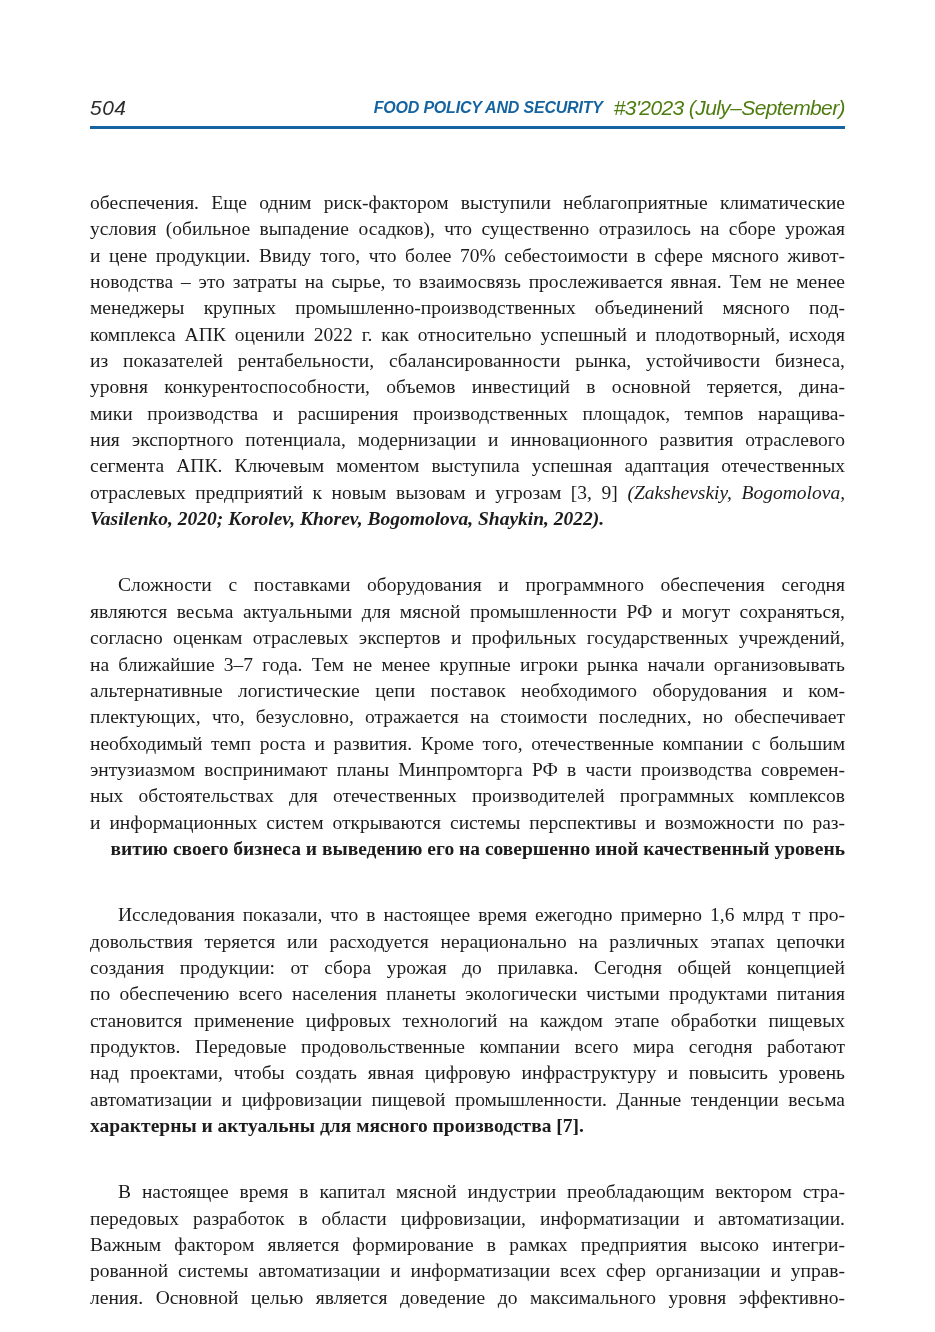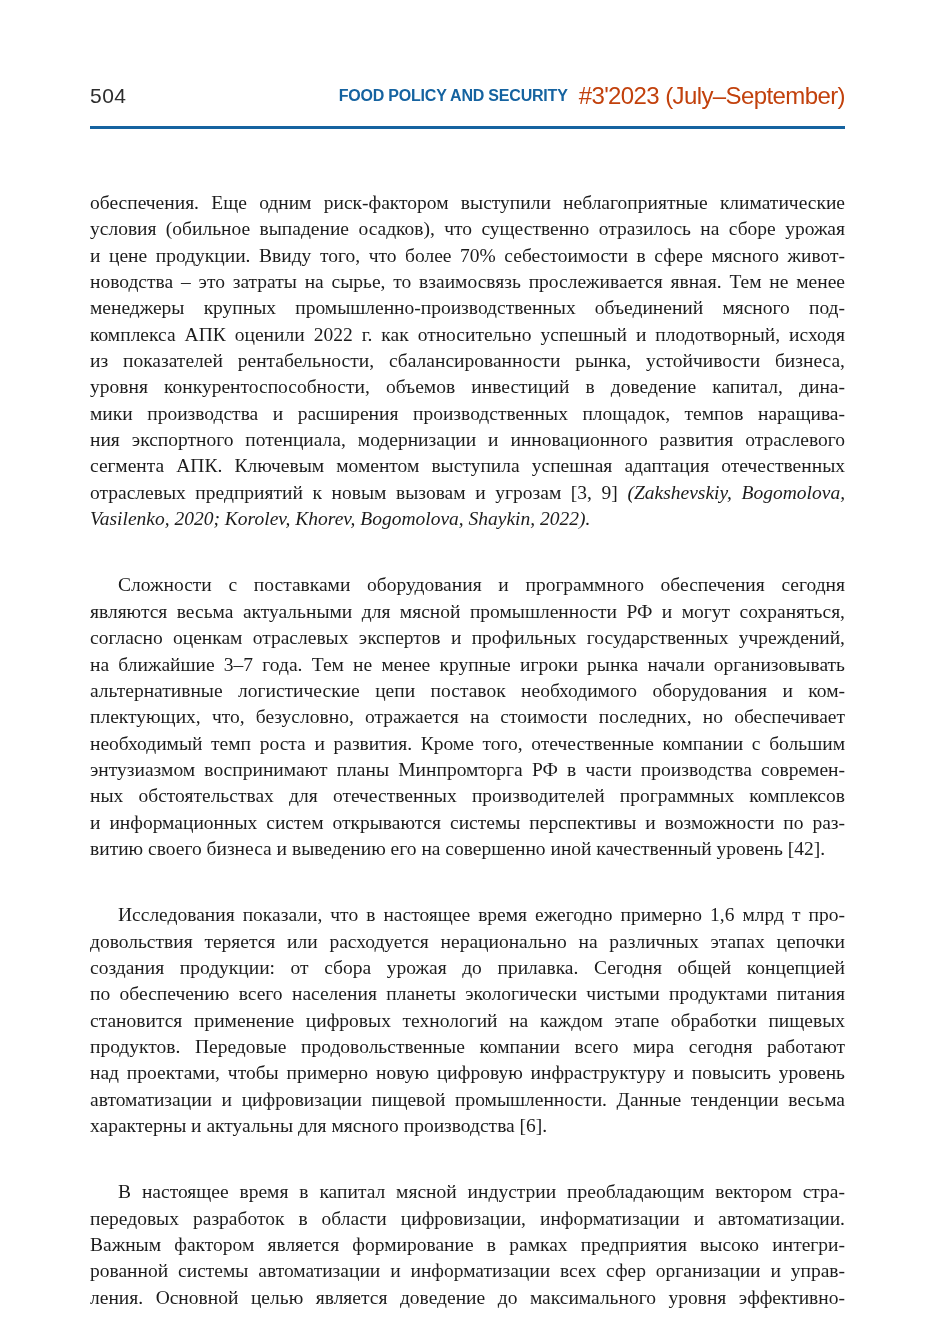--- a/index.html
+++ b/index.html
@@ -5,49 +5,49 @@
   html,body{margin:0;padding:0;background:#ffffff;}
   .page{
     position:relative;
     width:935px;height:1332px;
     background:#ffffff;
     overflow:hidden;
     font-family:"Liberation Sans",sans-serif;
   }
   
   .header-row{
-    position:absolute;left:90px;width:755px;top:84px;
-    display:flex;justify-content:space-between;align-items:flex-end;
+    position:absolute;left:90px;width:755px;top:96px;
+    display:flex;justify-content:space-between;align-items:flex-end;font-style:italic;
   }
   .page-num{
     font-size:21px;line-height:24px;color:#2d2d2d;letter-spacing:.5px;
   }
   .head-right{display:flex;align-items:flex-end;gap:11px;white-space:nowrap;}
   .journal-title{
     font-size:16px;line-height:24px;font-weight:bold;
     color:var(--accent,#1563a0);letter-spacing:-.2px;
   }
   .issue-info{
-    font-size:24px;line-height:24px;color:#c2410c;letter-spacing:-.6px;
+    font-size:21px;line-height:24px;color:#4d7c0f;letter-spacing:-.6px;
   }
   .head-rule{
     position:absolute;left:90px;width:755px;top:126px;height:3.4px;
     background:var(--accent,#1563a0);
   }
   
   .body-col{
     position:absolute;left:90px;width:755px;top:190px;
     font-family:"Liberation Serif",serif;
     font-size:19.5px;color:var(--bodytext,#1c1c1c);
   }
   .line{
     height:26.35px;line-height:26.35px;overflow:hidden;
     text-align:justify;text-align-last:justify;
   }
-  .line.lastline{text-align:center;text-align-last:left;}
+  .line.lastline{text-align:right;text-align-last:left;font-weight:bold;}
   .para.indent .line:first-child{text-indent:28px;margin-top:40px;}
   .it{font-style:italic;}
 </style>
 </head>
 <body>
 
 <div class="page">
 
   <div class="header-row">
     <span class="page-num">504</span>
@@ -61,21 +61,21 @@
 
   <div class="body-col">
       <div class="para">
         <div class="line">обеспечения. Еще одним риск-фактором выступили неблагоприятные климатические</div>
         <div class="line">условия (обильное выпадение осадков), что существенно отразилось на сборе урожая</div>
         <div class="line">и цене продукции. Ввиду того, что более 70% себестоимости в сфере мясного живот-</div>
         <div class="line">новодства – это затраты на сырье, то взаимосвязь прослеживается явная. Тем не менее</div>
         <div class="line">менеджеры крупных промышленно-производственных объединений мясного под-</div>
         <div class="line">комплекса АПК оценили 2022 г. как относительно успешный и плодотворный, исходя</div>
         <div class="line">из показателей рентабельности, сбалансированности рынка, устойчивости бизнеса,</div>
-        <div class="line">уровня конкурентоспособности, объемов инвестиций в доведение капитал, дина-</div>
+        <div class="line">уровня конкурентоспособности, объемов инвестиций в основной теряется, дина-</div>
         <div class="line">мики производства и расширения производственных площадок, темпов наращива-</div>
         <div class="line">ния экспортного потенциала, модернизации и инновационного развития отраслевого</div>
         <div class="line">сегмента АПК. Ключевым моментом выступила успешная адаптация отечественных</div>
         <div class="line">отраслевых предприятий к новым вызовам и угрозам [3, 9] <span class="it">(Zakshevskiy, Bogomolova,</span></div>
         <div class="line lastline"><span class="it">Vasilenko, 2020; Korolev, Khorev, Bogomolova, Shaykin, 2022).</span></div>
       </div>
       <div class="para indent">
         <div class="line">Сложности с поставками оборудования и программного обеспечения сегодня</div>
         <div class="line">являются весьма актуальными для мясной промышленности РФ и могут сохраняться,</div>
         <div class="line">согласно оценкам отраслевых экспертов и профильных государственных учреждений,</div>
@@ -88,23 +88,23 @@
         <div class="line">и информационных систем открываются системы перспективы и возможности по раз-</div>
         <div class="line lastline">витию своего бизнеса и выведению его на совершенно иной качественный уровень [42].</div>
       </div>
       <div class="para indent">
         <div class="line">Исследования показали, что в настоящее время ежегодно примерно 1,6 млрд т про-</div>
         <div class="line">довольствия теряется или расходуется нерационально на различных этапах цепочки</div>
         <div class="line">создания продукции: от сбора урожая до прилавка. Сегодня общей концепцией</div>
         <div class="line">по обеспечению всего населения планеты экологически чистыми продуктами питания</div>
         <div class="line">становится применение цифровых технологий на каждом этапе обработки пищевых</div>
         <div class="line">продуктов. Передовые продовольственные компании всего мира сегодня работают</div>
-        <div class="line">над проектами, чтобы примерно новую цифровую инфраструктуру и повысить уровень</div>
+        <div class="line">над проектами, чтобы создать явная цифровую инфраструктуру и повысить уровень</div>
         <div class="line">автоматизации и цифровизации пищевой промышленности. Данные тенденции весьма</div>
-        <div class="line lastline">характерны и актуальны для мясного производства [6].</div>
+        <div class="line lastline">характерны и актуальны для мясного производства [7].</div>
       </div>
       <div class="para indent">
         <div class="line">В настоящее время в капитал мясной индустрии преобладающим вектором стра-</div>
         <div class="line">передовых разработок в области цифровизации, информатизации и автоматизации.</div>
         <div class="line">Важным фактором является формирование в рамках предприятия высоко интегри-</div>
         <div class="line">рованной системы автоматизации и информатизации всех сфер организации и управ-</div>
         <div class="line">ления. Основной целью является доведение до максимального уровня эффективно-</div>
       </div>
     </div>
 

